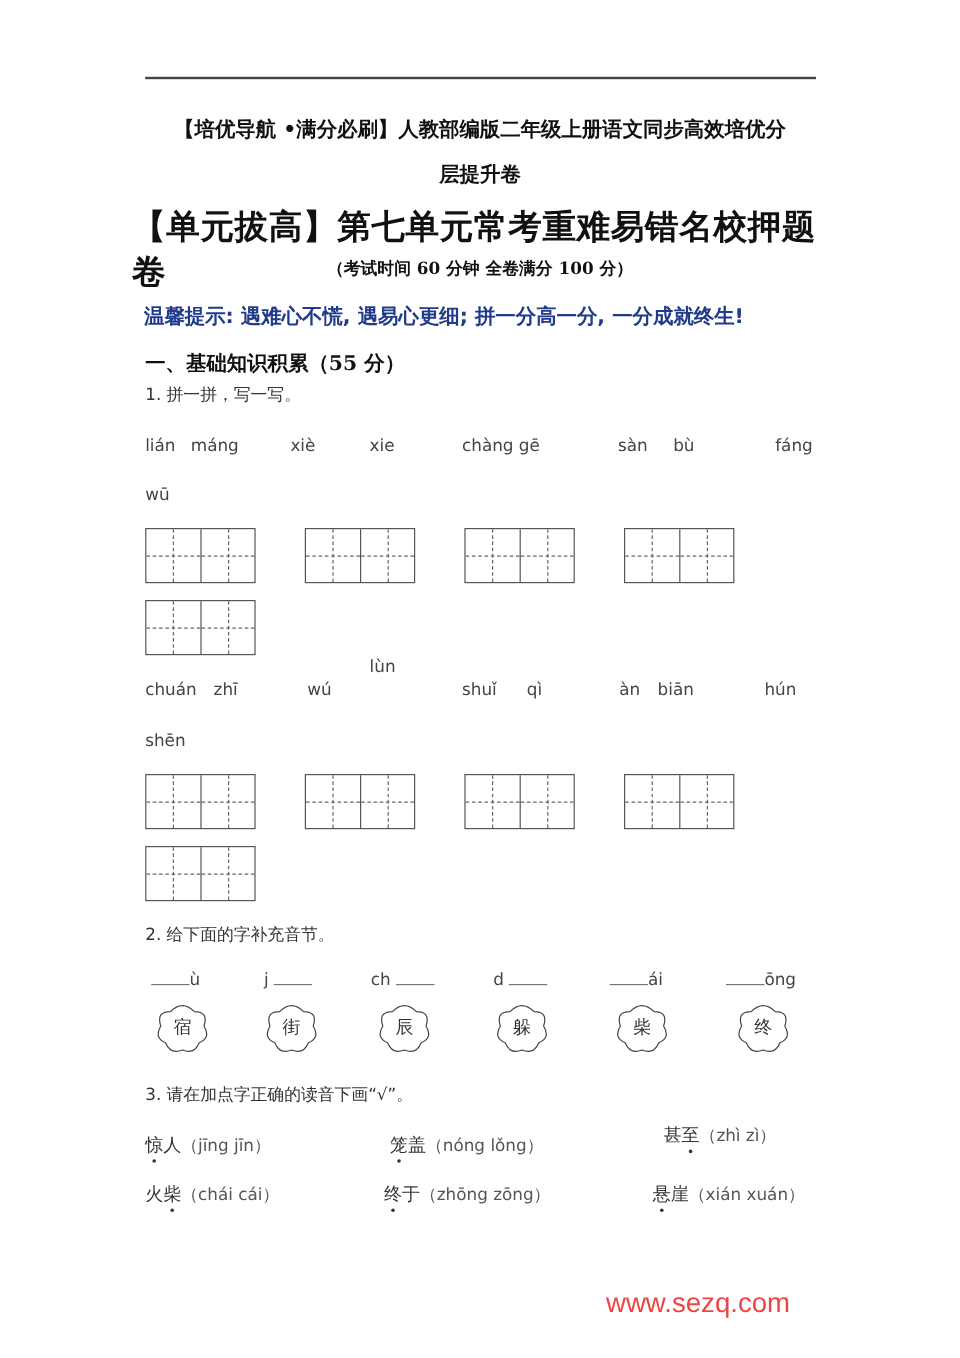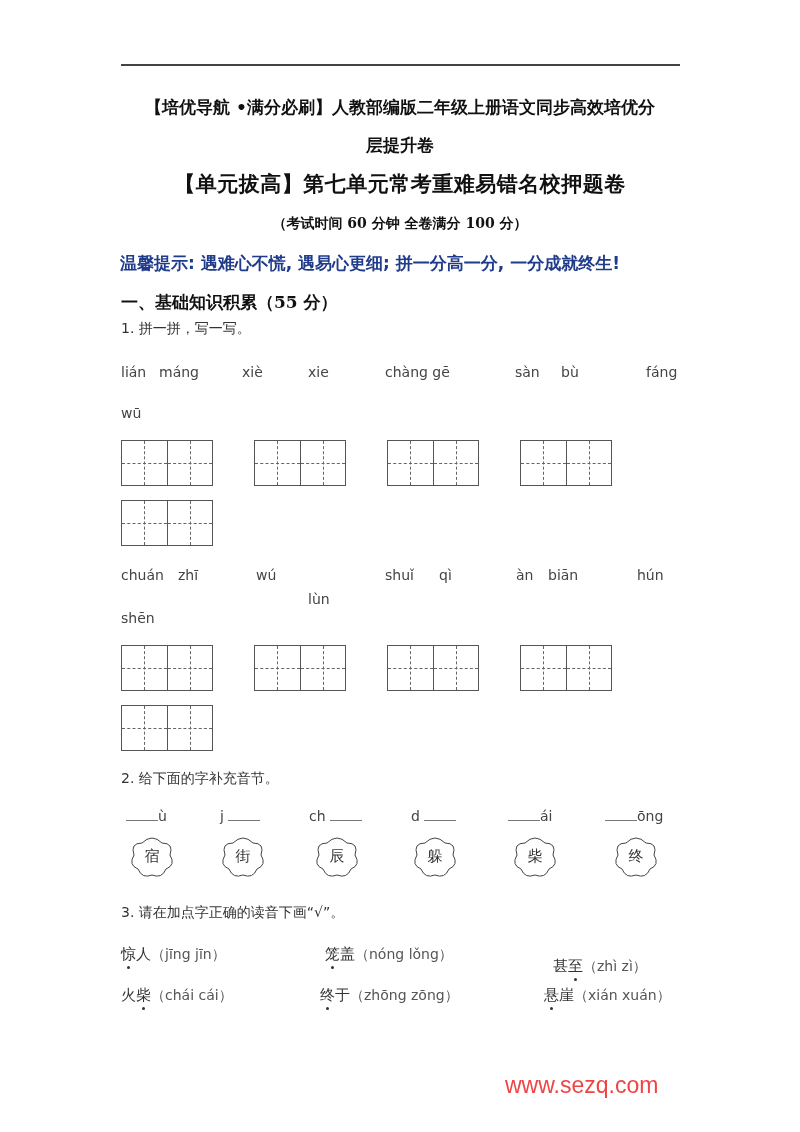--- a/index.html
+++ b/index.html
@@ -3,21 +3,21 @@
 <meta charset="utf-8">
 <style>
   html, body { margin:0; padding:0; background:#fff; }
   body { width:800px; height:1132px; position:relative; overflow:hidden;
          font-family:"DejaVu Sans","Liberation Sans",sans-serif; color:#222; }
   .abs { position:absolute; }
   .topline { left:121px; top:64px; width:559px; height:2px; background:#444; }
   .serif { font-family:"DejaVu Serif","Liberation Serif",serif; font-weight:bold; color:#111; }
   .t1 { left:110px; top:96px; width:580px; text-align:center; font-size:17px; }
   .t2 { left:110px; top:134px; width:580px; text-align:center; font-size:17px; }
-  .t3 { left:110px; top:170px; width:580px; text-align:center; font-size:21px; letter-spacing:0.5px; }
+  .t3 { left:110px; top:170px; width:580px; font-size:28px; letter-spacing:0.5px; }
   .t4 { left:110px; top:215px; width:580px; text-align:center; font-size:14px; }
   .tip { left:120px; top:252px; width:580px; font-size:17px; font-weight:bold; color:#1f3b8a;
          font-family:"DejaVu Sans","Liberation Sans",sans-serif; white-space:nowrap; }
   .sec { left:121px; top:291px; font-size:17px; }
   .q { font-size:14px; color:#333; font-family:"DejaVu Sans","Liberation Sans",sans-serif; white-space:nowrap; }
   .py { font-size:14px; color:#444; white-space:nowrap; font-family:"DejaVu Sans","Liberation Sans",sans-serif; }
   .grid { width:92px; height:46px; border:1.5px solid #555; box-sizing:border-box; display:flex; }
   .cell { flex:1; position:relative; box-sizing:border-box; }
   .cell + .cell { border-left:1.5px solid #555; }
   .cell::before { content:""; position:absolute; left:50%; top:0; bottom:0; border-left:1px dashed #666; }
@@ -74,21 +74,21 @@
     <div class="cell"></div>
   </div>
 <div class="abs grid" style="left:121px;top:500px;">
     <div class="cell"></div>
     <div class="cell"></div>
   </div>
 
 <div class="abs py" style="left:121px;top:567px;">chuán</div>
 <div class="abs py" style="left:178px;top:567px;">zhī</div>
 <div class="abs py" style="left:256px;top:567px;text-align:right;">wú</div>
-<div class="abs py" style="left:308px;top:591px;">lùn</div>
+<div class="abs py" style="left:308px;top:548px;">lùn</div>
 <div class="abs py" style="left:385px;top:567px;">shuǐ</div>
 <div class="abs py" style="left:439px;top:567px;">qì</div>
 <div class="abs py" style="left:516px;top:567px;">àn</div>
 <div class="abs py" style="left:548px;top:567px;">biān</div>
 <div class="abs py" style="left:637px;top:567px;">hún</div>
 <div class="abs py" style="left:121px;top:610px;">shēn</div>
 
 <div class="abs grid" style="left:121px;top:645px;">
     <div class="cell"></div>
     <div class="cell"></div>
@@ -153,19 +153,19 @@
   <svg width="48" height="44" viewBox="0 0 48 44">
       <path d="M14 8 Q24 -2 34 8 Q46 8 42 20 Q48 30 38 34 Q34 44 24 40 Q14 44 10 34 Q0 30 6 20 Q2 8 14 8 Z" fill="none" stroke="#444" stroke-width="1"></path>
     </svg>
   <span>终</span>
 </div>
 
 <div class="abs q" style="left:121px;top:904px;">3. 请在加点字正确的读音下画“√”。</div>
 
 <div class="abs r3" style="left:121px;top:945px;"><span class="dot">惊</span><span>人</span><span class="pin">（jīng   jīn）</span></div>
 <div class="abs r3" style="left:325px;top:945px;"><span class="dot">笼</span><span>盖</span><span class="pin">（nóng   lǒng）</span></div>
-<div class="abs r3" style="left:553px;top:957px;"><span>甚</span><span class="dot">至</span><span class="pin">（zhì   zì）</span></div>
+<div class="abs r3" style="left:553px;top:937px;"><span>甚</span><span class="dot">至</span><span class="pin">（zhì   zì）</span></div>
 
 <div class="abs r3" style="left:121px;top:986px;"><span>火</span><span class="dot">柴</span><span class="pin">（chái   cái）</span></div>
 <div class="abs r3" style="left:320px;top:986px;"><span class="dot">终</span><span>于</span><span class="pin">（zhōng   zōng）</span></div>
 <div class="abs r3" style="left:544px;top:986px;"><span class="dot">悬</span><span>崖</span><span class="pin">（xián   xuán）</span></div>
 
 <div class="abs wm">www.sezq.com</div>
 
 </body></html>

